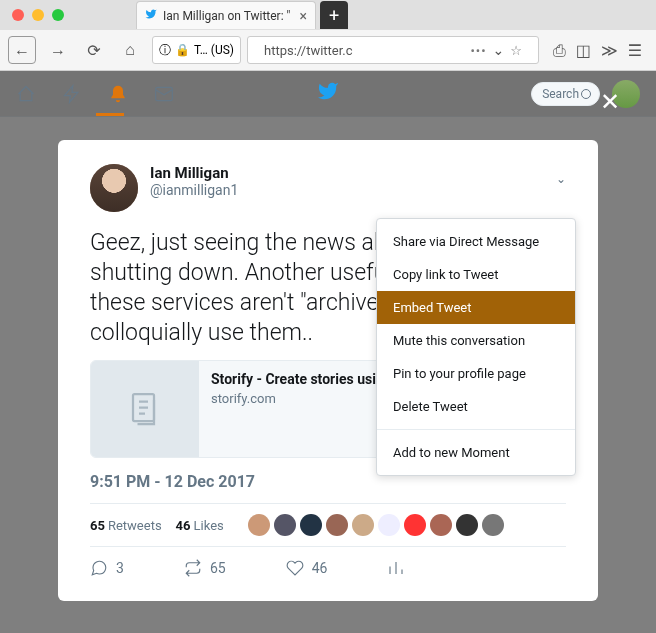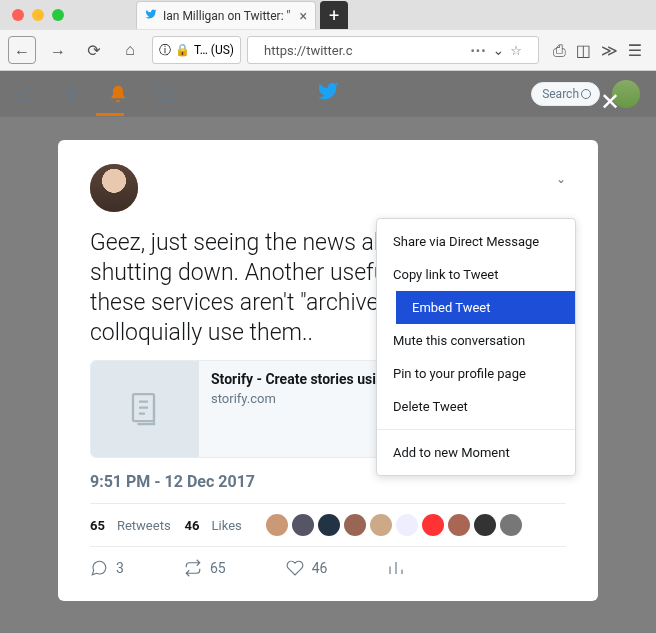--- a/index.html
+++ b/index.html
@@ -61,41 +61,41 @@
     .card { border: 1px solid #e6ecf0; border-radius: 6px; display: flex; overflow: hidden; background: #f5f8fa; margin-bottom: 14px; }
     .card-thumb { width: 108px; height: 96px; background: #e1e8ed; display: flex; align-items: center; justify-content: center; color: #aab8c2; }
     .card-body { padding: 10px 12px; font-size: 14px; }
     .card-title { font-weight: bold; color: #14171a; margin-bottom: 4px; }
     .card-domain { color: #657786; font-size: 13px; }
     
     .timestamp { color: #657786; font-size: 16px; margin-bottom: 12px; font-weight: bold; }
     .divider { border-top: 1px solid #e6ecf0; margin: 10px 0; }
     .stats { display: flex; align-items: center; gap: 14px; font-size: 13px; }
     .stats .count { font-weight: bold; color: #14171a; }
-    .stats .label { color: #657786; margin-left: 12px; }
+    .stats .label { color: #657786; margin-left: 3px; }
     .liker-strip { display: flex; gap: 4px; margin-left: 10px; }
     .liker { width: 22px; height: 22px; border-radius: 50%; background: #888; }
     .liker:nth-child(1){background:#c97;}
     .liker:nth-child(2){background:#556;}
     .liker:nth-child(3){background:#234;}
     .liker:nth-child(4){background:#965;}
     .liker:nth-child(5){background:#ca8;}
     .liker:nth-child(6){background:#eef;}
     .liker:nth-child(7){background:#f33;}
     .liker:nth-child(8){background:#a65;}
     .liker:nth-child(9){background:#333;}
     .liker:nth-child(10){background:#777;}
     
     .actions { display: flex; gap: 60px; margin-top: 12px; color: #657786; font-size: 14px; align-items: center; }
     .action { display: flex; align-items: center; gap: 8px; }
     
     
     .dropdown { position: absolute; top: 54px; right: -10px; width: 200px; background: #fff; border: 1px solid #d4d9dd; border-radius: 4px; box-shadow: 0 2px 8px rgba(0,0,0,0.15); z-index: 10; padding: 6px 0; }
     .dropdown-item { padding: 9px 16px; font-size: 13px; color: #14171a; cursor: pointer; }
-    .dropdown-item.highlighted { background: #1d4ed8; color: #fff; margin-left: 19px; }
+    .dropdown-item.highlighted { background: #a16207; color: #fff; }
     .dropdown-sep { border-top: 1px solid #e6ecf0; margin: 6px 0; }
   </style>
 </head>
 <body>
 
 <div class="browser-chrome">
   <div class="tab-strip">
     <div class="traffic-lights">
       <div class="traffic-light tl-close"></div>
       <div class="traffic-light tl-min"></div>
@@ -175,20 +175,24 @@
     <div class="search-pill">Search</div>
     <div class="avatar-small"></div>
   </div>
 </div>
 
 <div class="overlay">
   <div class="close-modal">✕</div>
   <div class="modal">
     <div class="tweet-header">
       <div class="avatar"></div>
+      <div class="names">
+        <div class="display-name">Ian Milligan</div>
+        <div class="handle">@ianmilligan1</div>
+      </div>
       <div class="caret">⌄</div>
 
       <div class="dropdown">
         <div class="dropdown-item">Share via Direct Message</div>
         <div class="dropdown-item">Copy link to Tweet</div>
         <div class="dropdown-item highlighted">Embed Tweet</div>
         <div class="dropdown-item">Mute this conversation</div>
         <div class="dropdown-item">Pin to your profile page</div>
         <div class="dropdown-item">Delete Tweet</div>
         <div class="dropdown-sep"></div>

